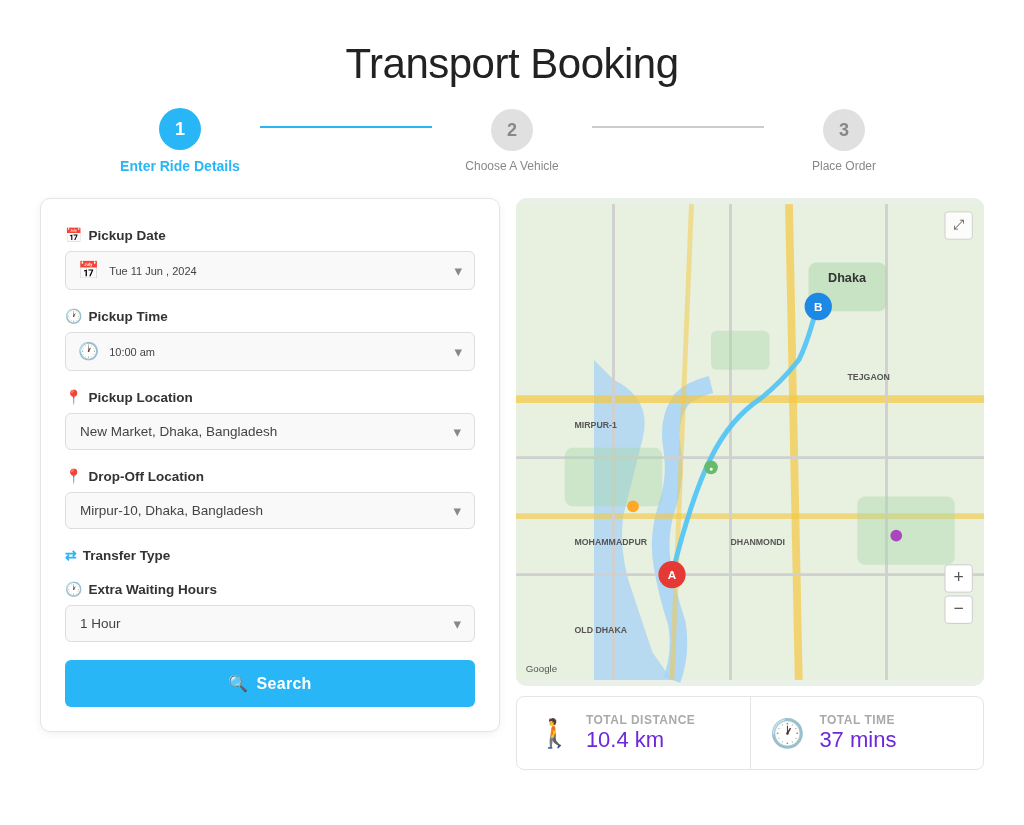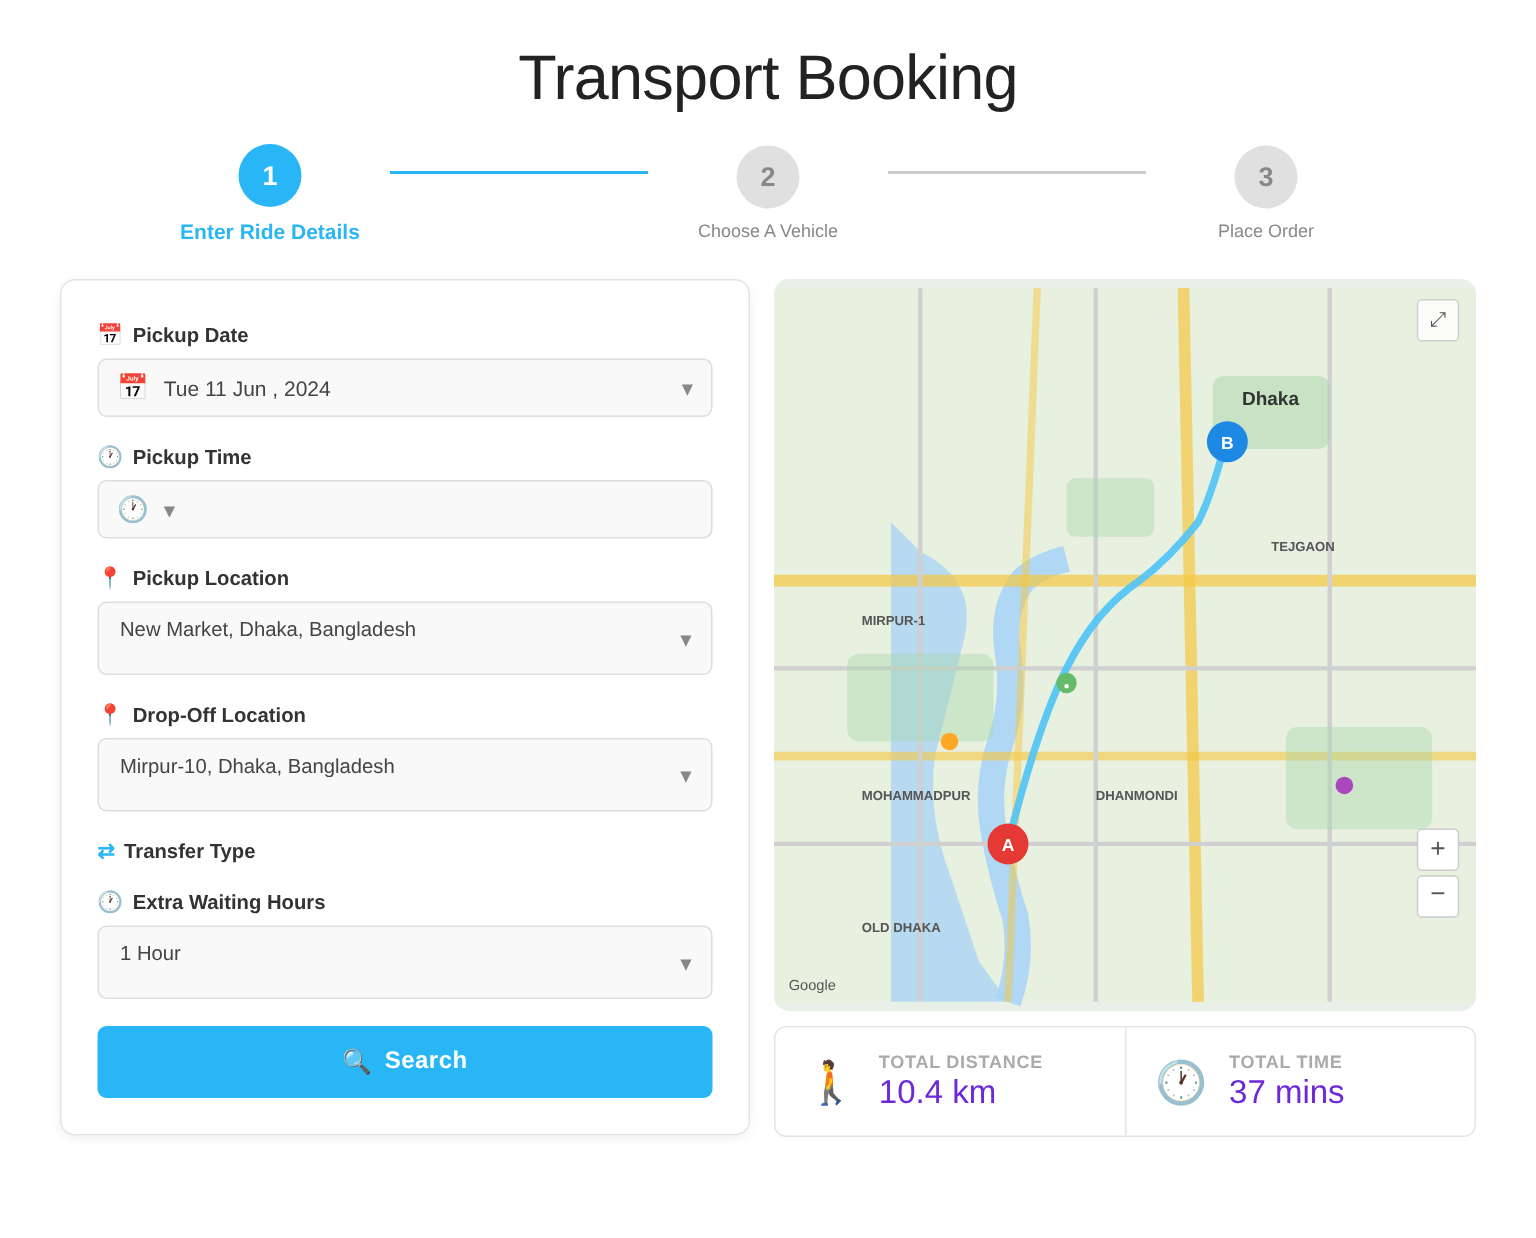--- a/index.html
+++ b/index.html
@@ -7,21 +7,21 @@
       font-family: 'Segoe UI', Arial, sans-serif;
       background: #fff;
       color: #333;
       min-height: 825px;
       width: 1024px;
     }
     .page-title {
       text-align: center;
       font-size: 42px;
       font-weight: 300;
-      padding: 28px 0 20px;
+      padding: 40px 0 20px;
       color: #222;
       letter-spacing: -0.5px;
     }
     .step-circle {
       width: 42px;
       height: 42px;
       border-radius: 50%;
       display: flex;
       align-items: center;
       justify-content: center;
@@ -79,21 +79,21 @@
     .field-label .icon {
       font-size: 14px;
     }
     .field-label .blue { color: #29b6f6; }
     .field-label .orange { color: #ff9800; }
     .field-label .red { color: #e53935; }
     .select-box {
       width: 100%;
       border: 1px solid #ddd;
       border-radius: 6px;
-      padding: 10px 36px 22px 14px;
+      padding: 10px 36px 10px 14px;
       font-size: 13.5px;
       color: #444;
       background: #f9f9f9;
       appearance: none;
       -webkit-appearance: none;
       cursor: pointer;
       position: relative;
       outline: none;
     }
     .select-wrapper {
@@ -118,21 +118,21 @@
       background: #f9f9f9;
       padding: 8px 12px;
     }
     .input-with-icon .input-icon {
       color: #29b6f6;
       font-size: 17px;
       margin-right: 10px;
     }
     .input-with-icon span.value {
       flex: 1;
-      font-size: 14px;
+      font-size: 11px;
       color: #444;
     }
     .input-with-icon .chevron {
       color: #888;
       font-size: 15px;
     }
     .search-btn {
       width: 100%;
       background: #29b6f6;
       color: #fff;
@@ -263,20 +263,21 @@
       </div>
     </div>
 
     <div class="field-group">
       <div class="field-label">
         <span class="icon blue">🕐</span>
         <span>Pickup Time</span>
       </div>
       <div class="input-with-icon">
         <span class="input-icon">🕐</span>
+        <span class="value">10:00 am</span>
         <span class="chevron">▾</span>
       </div>
     </div>
 
     <div class="field-group">
       <div class="field-label">
         <span class="icon orange">📍</span>
         <span>Pickup Location</span>
       </div>
       <div class="select-wrapper">

